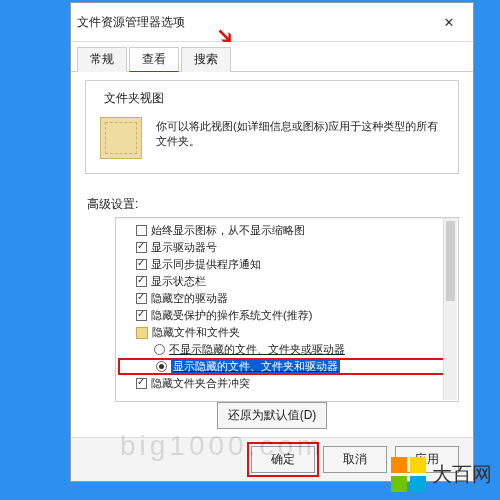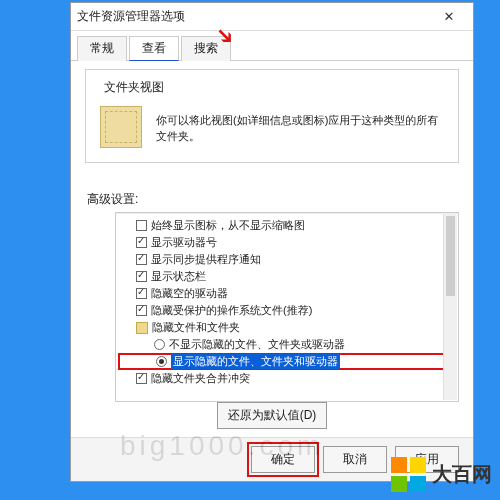--- a/index.html
+++ b/index.html
@@ -5,44 +5,44 @@
   * { box-sizing: border-box; margin: 0; padding: 0; font-family: "Microsoft YaHei", sans-serif; }
   body { background: #2d8ff0; width: 500px; height: 500px; position: relative; overflow: hidden; }
   .dialog {
     position: absolute; left: 70px; top: 2px;
     width: 404px; height: 480px;
     background: #fff; border: 1px solid #999;
     display: flex; flex-direction: column;
     font-size: 12px; color: #222;
   }
   .titlebar {
-    height: 28px; display: flex; align-items: center;
+    height: 39px; display: flex; align-items: center;
     padding: 0 6px; border-bottom: 1px solid #ddd;
     background: #fff;
   }
   .titlebar .title { flex: 1; font-size: 12px; }
   .titlebar .close { width: 36px; text-align: center; font-size: 13px; color: #333; cursor: pointer; }
   .tabs {
     display: flex; padding: 4px 6px 0 6px; gap: 2px;
     border-bottom: 1px solid #ccc; background: #fff;
   }
   .tab {
     padding: 3px 12px; border: 1px solid #ccc; border-bottom: none;
     background: #f4f4f4; font-size: 12px; cursor: pointer;
     position: relative; top: 1px;
   }
   .tab.active { background: #fff; border-bottom: 1px solid #1d4ed8; }
   .arrow {
     position: absolute; left: 145px; top: 20px; color: #d11; font-size: 22px; z-index: 5;
     transform: rotate(45deg);
   }
   .content { flex: 1; padding: 8px 14px; display: flex; flex-direction: column; overflow: hidden; }
-  .group { border: 1px solid #d0d0d0; padding: 10px 10px; margin-bottom: 10px; }
+  .group { border: 1px solid #d0d0d0; padding: 10px 10px; margin-bottom: 4px; }
   .group-label { font-size: 12px; margin: -18px 0 6px 4px; background: #fff; display: inline-block; padding: 0 4px; }
-  .folderview { display: flex; gap: 10px; align-items: flex-end; }
+  .folderview { display: flex; gap: 10px; align-items: center; }
   .folder-icon {
     width: 42px; height: 42px; background: #efdca0;
     border: 1px solid #c9b36b; position: relative; margin: 4px;
   }
   .folder-icon:before { content: ""; position: absolute; inset: 4px; border: 1px dashed #c9b36b; }
   .fv-right { flex: 1; }
   .fv-text { font-size: 11px; line-height: 1.4; margin-bottom: 8px; }
   .fv-buttons { display: flex; gap: 12px; justify-content: center; }
   .btn {
     padding: 4px 10px; border: 1px solid #999; background: #f6f6f6;
@@ -56,38 +56,38 @@
     background-size: 100% 100%;
     margin-left: 30px;
   }
   .tree { list-style: none; }
   .tree li { display: flex; align-items: center; height: 17px; font-size: 11px; white-space: nowrap; }
   .cb { width: 11px; height: 11px; border: 1px solid #666; margin: 0 4px 0 0; display: inline-block; background:#fff; position:relative; }
   .cb.checked:after { content:"✓"; position:absolute; font-size:10px; left:0; top:-3px; color:#333; }
   .rb { width: 11px; height: 11px; border: 1px solid #666; border-radius: 50%; margin: 0 4px 0 0; display:inline-block; background:#fff; position:relative;}
   .rb.sel:after { content:""; position:absolute; inset:2px; background:#333; border-radius:50%;}
   .fico { width:12px; height:12px; background:#f0d98c; border:1px solid #c7a94a; margin-right:4px; display:inline-block;}
-  .ind1 { padding-left: 18px; } .ind2 { padding-left: 36px; }
+  .ind1 { padding-left: 18px; } .ind2 { padding-left: 36px; text-decoration: underline; }
   .hl { background:#0a5fd7; color:#fff; padding:0 2px; }
   .redbox { border: 2px solid #d11; }
   .restore-row { display:flex; justify-content:center; }
   .buttons {
     padding: 8px 14px; border-top: 1px solid #ddd;
     display: flex; justify-content: flex-end; gap: 8px; background: #f4f4f4;
   }
   .buttons .btn { min-width: 64px; }
   .redframe { outline: 2px solid #d11; outline-offset: 2px; margin-left: 12px; }
   .watermark {
     position: absolute; left: 120px; top: 430px;
     color: rgba(0,0,0,0.12); font-size: 28px; letter-spacing: 4px; z-index: 2; pointer-events: none;
   }
   .logo {
     position: absolute; right: 8px; bottom: 8px;
     display: flex; align-items: center; gap: 6px;
-    font-size: 20px; font-weight: bold; color: #333; z-index: 3;
+    font-size: 20px; font-weight: normal; color: #333; z-index: 3;
   }
   .logo .sq { width: 16px; height: 16px; }
   .logo .a{background:#ff8a00}.logo .b{background:#ffd500}.logo .c{background:#6fc400}.logo .d{background:#00a9e0}
   .logo .grid{display:grid;grid-template-columns:16px 16px;gap:3px;}
   .scroll { position:absolute; right:1px; top:1px; bottom:1px; width:14px; background:#f0f0f0; border-left:1px solid #ddd;}
   .scroll .thumb{ position:absolute; left:2px; right:2px; top:2px; height:80px; background:#cdcdcd;}
 </style>
 </head>
 <body>
 

